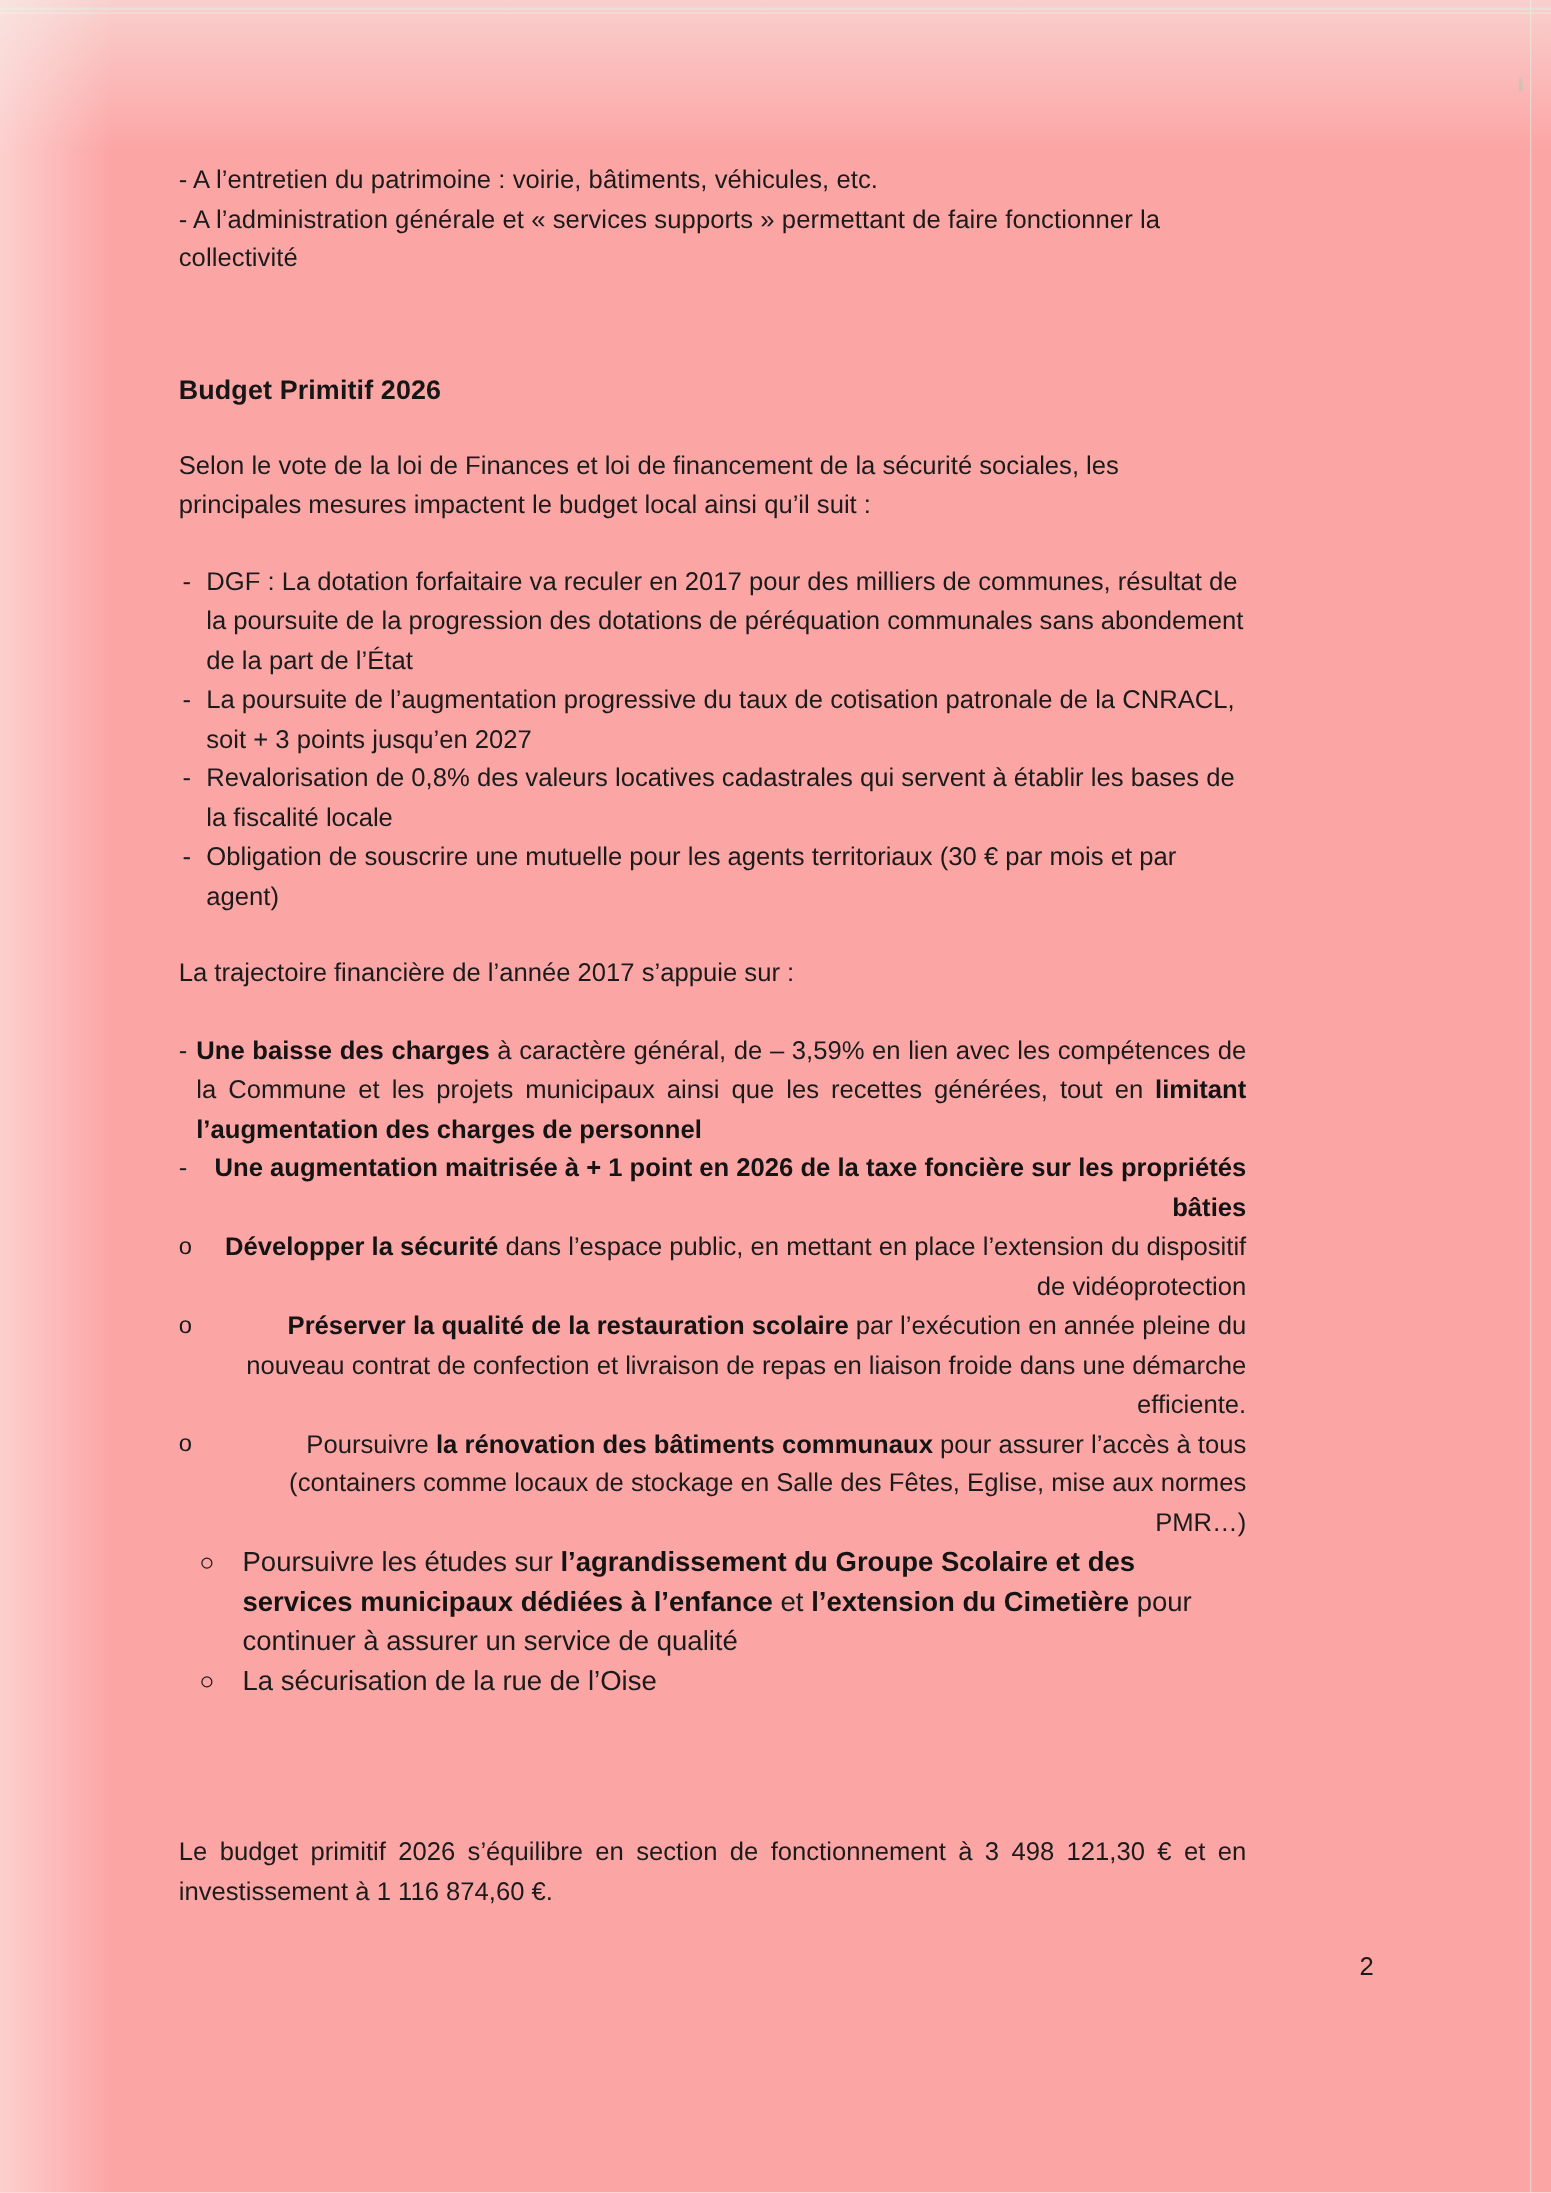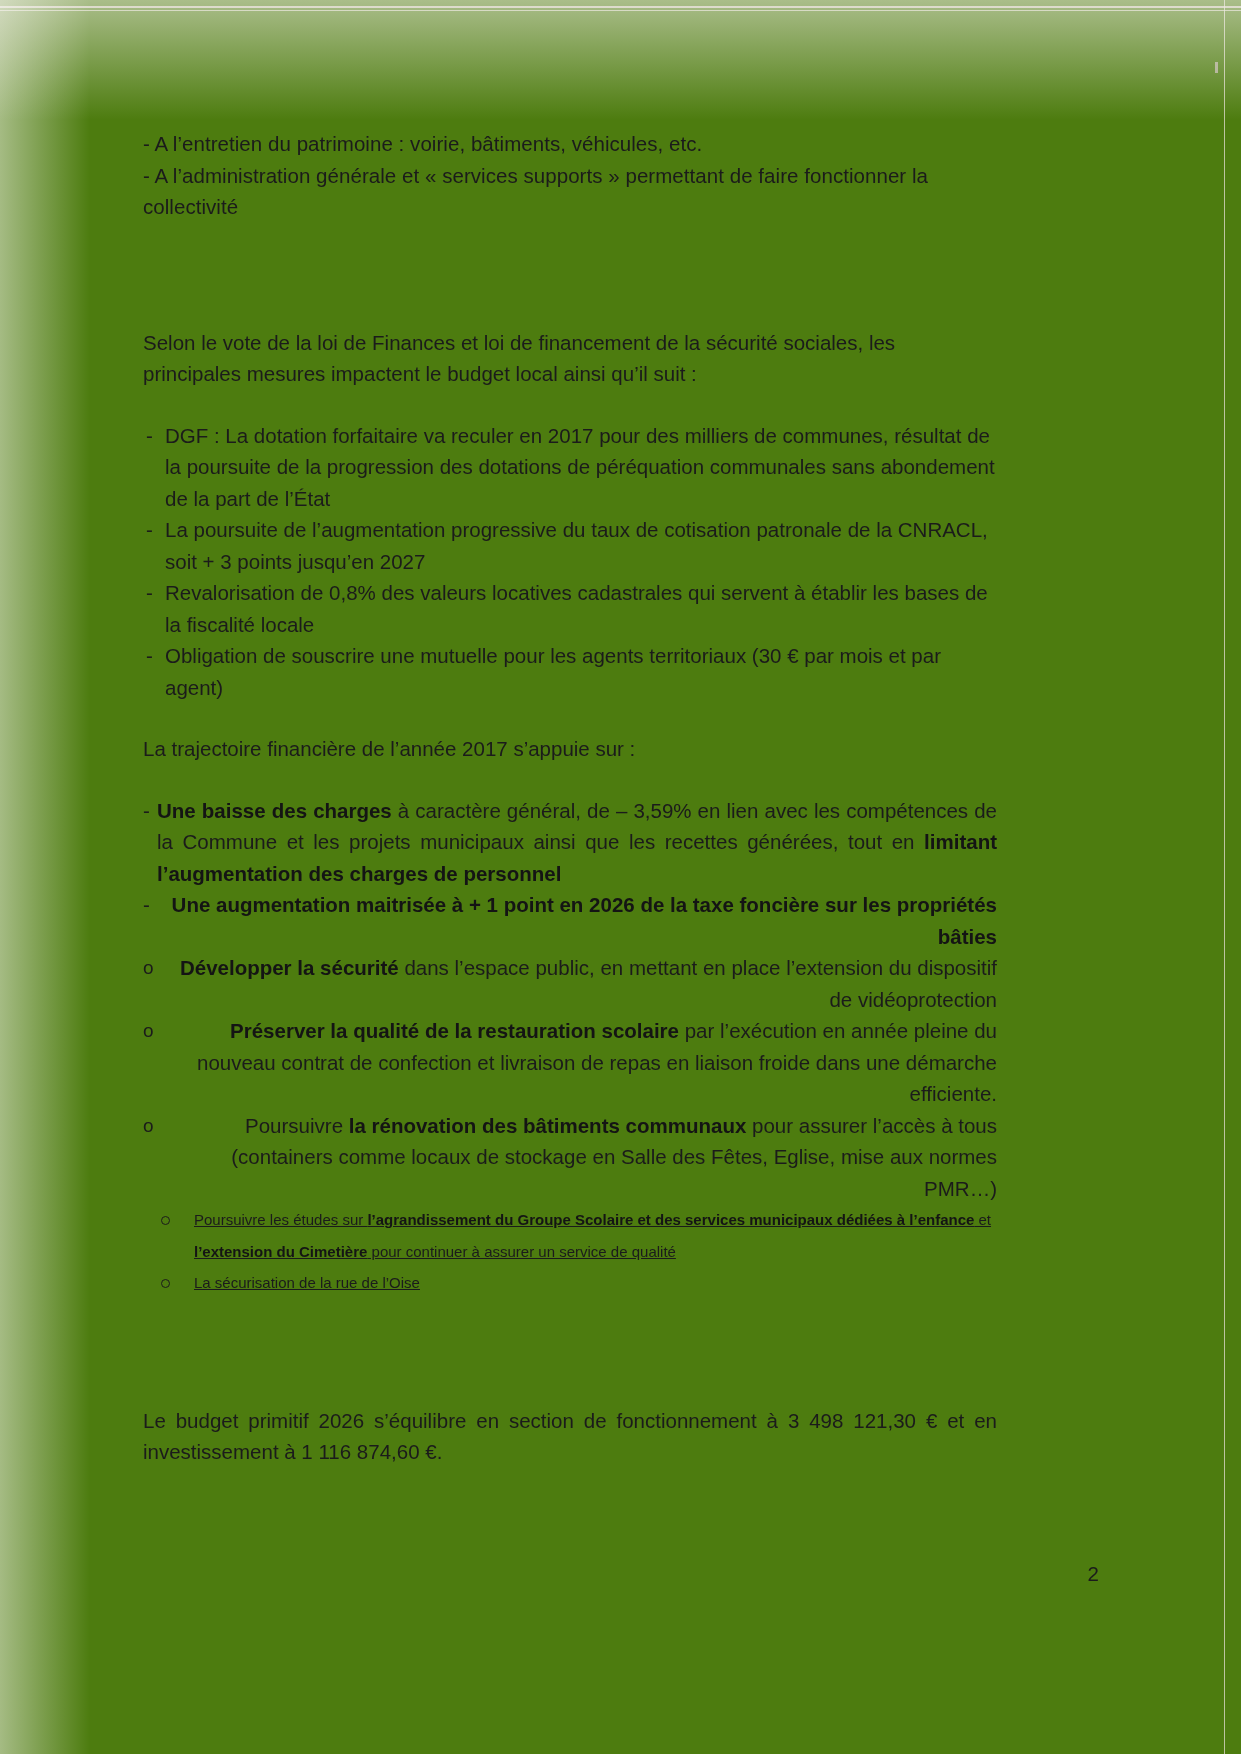--- a/index.html
+++ b/index.html
@@ -7,21 +7,21 @@
     padding: 0;
     background: #ffffff;
   }
   body {
     font-family: "Liberation Sans", sans-serif;
   }
   .page {
     position: relative;
     width: 1241px;
     height: 1754px;
-    background: #4d7c0f;
+    background: #fca5a5;
     overflow: hidden;
     box-sizing: border-box;
   }
   
   .scan-edge-top {
     position: absolute;
     top: 6px;
     left: 0;
     width: 1241px;
     height: 2px;
@@ -160,23 +160,22 @@
 
   ul.circle-list {
     list-style: none;
     margin: 0;
     padding: 0;
   }
   ul.circle-list > li {
     position: relative;
     padding-left: 51px;
     color: #1b1b1b;
-    font-size: 15px;
-    line-height: 31.5px;
-    text-decoration: underline;
+    font-size: 22px;
+    line-height: 31.5px;
   }
   ul.circle-list > li::before {
     content: "";
     position: absolute;
     left: 18px;
     top: 12px;
     width: 7px;
     height: 7px;
     border: 1.4px solid #1b1b1b;
     border-radius: 50%;
@@ -206,20 +205,21 @@
   <div class="content">
 
     <div class="blk lead-lines">
       <div class="ln">- A l’entretien du patrimoine : voirie, bâtiments, véhicules, etc.</div>
       <div class="ln">- A l’administration générale et « services supports » permettant de faire fonctionner la</div>
       <div class="ln">collectivité</div>
     </div>
 
     <div class="spacer-lg"></div>
 
+    <h2 class="section-title">Budget Primitif 2026</h2>
 
     <div class="spacer-md"></div>
 
     <p class="para">Selon le vote de la loi de Finances et loi de financement de la sécurité sociales, les principales mesures impactent le budget local ainsi qu’il suit :</p>
 
     <div class="spacer-md"></div>
 
     <ul class="dash-list">
       <li>DGF : La dotation forfaitaire va reculer en 2017 pour des milliers de communes, résultat de la poursuite de la progression des dotations de péréquation communales sans abondement de la part de l’État</li>
       <li>La poursuite de l’augmentation progressive du taux de cotisation patronale de la CNRACL, soit + 3 points jusqu’en 2027</li>

